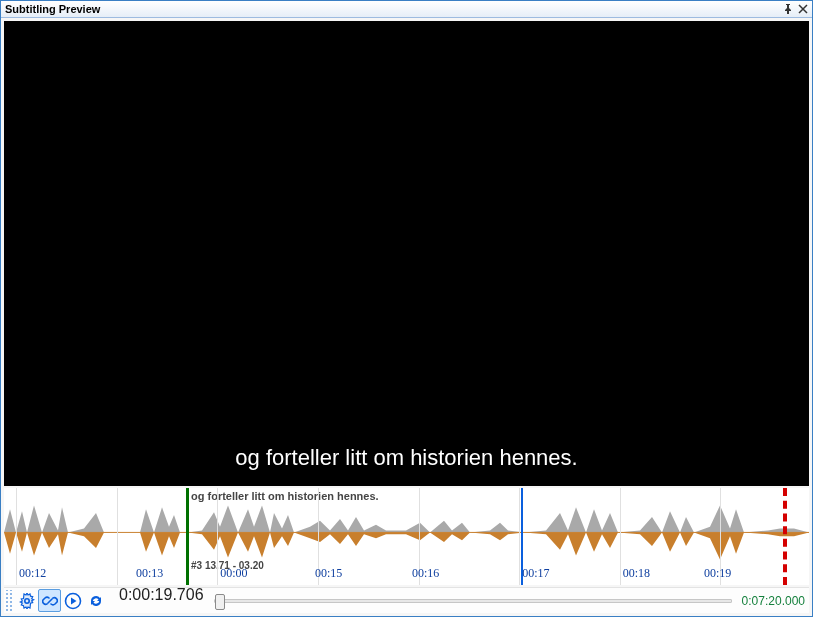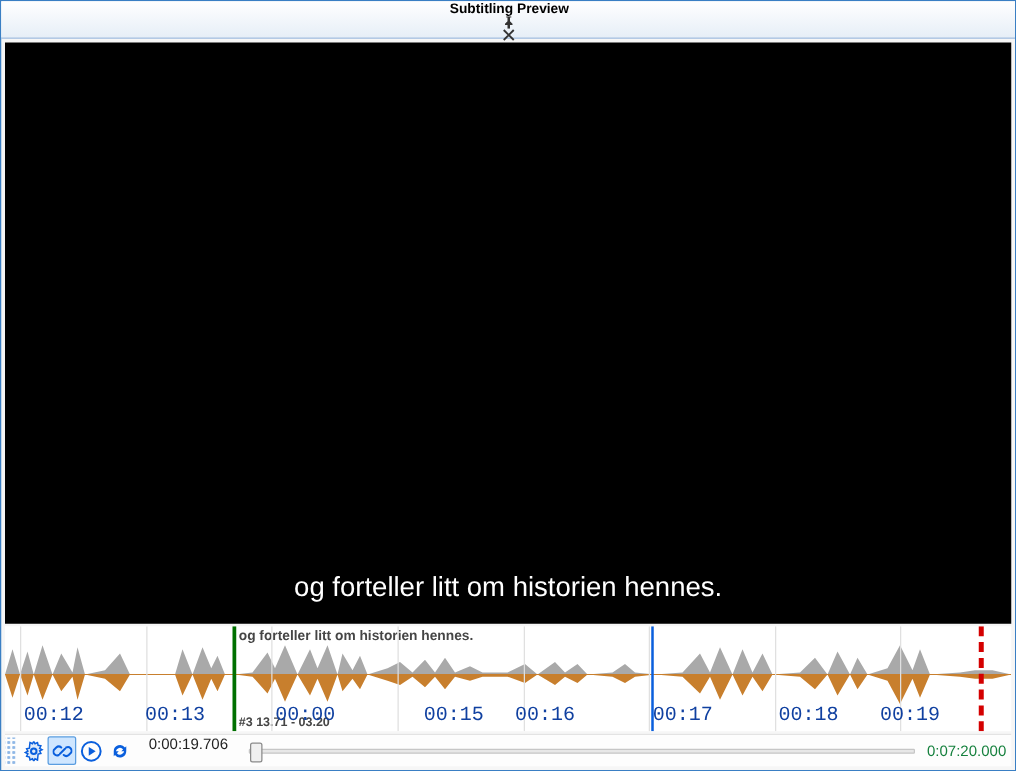--- a/index.html
+++ b/index.html
@@ -12,27 +12,26 @@
   .panel {
     width: 813px;
     height: 617px;
     border: 1px solid #3a7fc4;
     display: flex;
     flex-direction: column;
     background: #f6f6f6;
   }
   
   .titlebar {
-    height: 30px;
+    height: 18px;
     background: linear-gradient(to bottom, #ffffff 0%, #e6eef7 100%);
     border-bottom: 1px solid #9dbbe0;
     display: flex;
     align-items: center;
     padding: 0 2px;
-    flex-direction: column;
   }
   .titlebar .title {
     flex: 1;
     font-size: 11px;
     font-weight: bold;
     color: #000;
     padding-left: 2px;
   }
   .titlebar .ticon {
     width: 14px;
@@ -76,23 +75,23 @@
   }
   .grid-line {
     position: absolute;
     top: 0; bottom: 0;
     width: 1px;
     background: #e0e0e0;
   }
   .grid-label {
     position: absolute;
     bottom: 4px;
-    font-size: 16px;
+    font-size: 12px;
     color: #1040a0;
-    font-family: Liberation Mono, monospace;
+    font-family: Liberation Serif, serif;
   }
   .cue-start {
     position: absolute;
     top: 0; bottom: 0;
     width: 3px;
     background: #007000;
     left: 182px;
   }
   .cue-play {
     position: absolute;
@@ -149,24 +148,25 @@
     display: flex;
     align-items: center;
     justify-content: center;
     cursor: pointer;
     border: 1px solid transparent;
     border-radius: 2px;
     margin-right: 0px;
   }
   .btn.active { background: #cfe6ff; border: 1px solid #5a9de0; }
   .time-display {
-    font-size: 12px;
+    font-size: 16px;
     color: #222;
     margin: 0 10px 12px 12px;
     min-width: 70px;
+    text-align: right;
   }
   .slider-track {
     flex: 1;
     height: 4px;
     background: #e7e7e7;
     border: 1px solid #c6c6c6;
     border-radius: 1px;
     position: relative;
     margin-right: 10px;
   }
@@ -251,25 +251,25 @@
       </svg>
     </div>
     <div class="cue-start"></div>
     <div class="cue-play"></div>
     <div class="cue-end"></div>
     <div class="cue-text">og forteller litt om historien hennes.</div>
     <div class="cue-meta">#3 13.71 - 03.20</div>
   <div class="grid-line" style="left: 12px;"></div>
       <div class="grid-label" style="left: 15px;">00:12</div>
       <div class="grid-line" style="left: 112.625px;"></div>
-      <div class="grid-label" style="left: 112px; margin-top: 36px;">00:13</div>
+      <div class="grid-label" style="left: 132px; margin-top: 36px;">00:13</div>
       <div class="grid-line" style="left: 213.25px;"></div>
       <div class="grid-label" style="left: 216.25px;">00:00</div>
       <div class="grid-line" style="left: 313.875px;"></div>
-      <div class="grid-label" style="left: 335px;">00:15</div>
+      <div class="grid-label" style="left: 311px;">00:15</div>
       <div class="grid-line" style="left: 414.5px;"></div>
       <div class="grid-label" style="left: 408px;">00:16</div>
       <div class="grid-line" style="left: 515.125px;"></div>
       <div class="grid-label" style="left: 518.125px;">00:17</div>
       <div class="grid-line" style="left: 615.75px;"></div>
       <div class="grid-label" style="left: 618.75px;">00:18</div>
       <div class="grid-line" style="left: 716.375px;"></div>
       <div class="grid-label" style="left: 700px;">00:19</div>
     </div>
 

